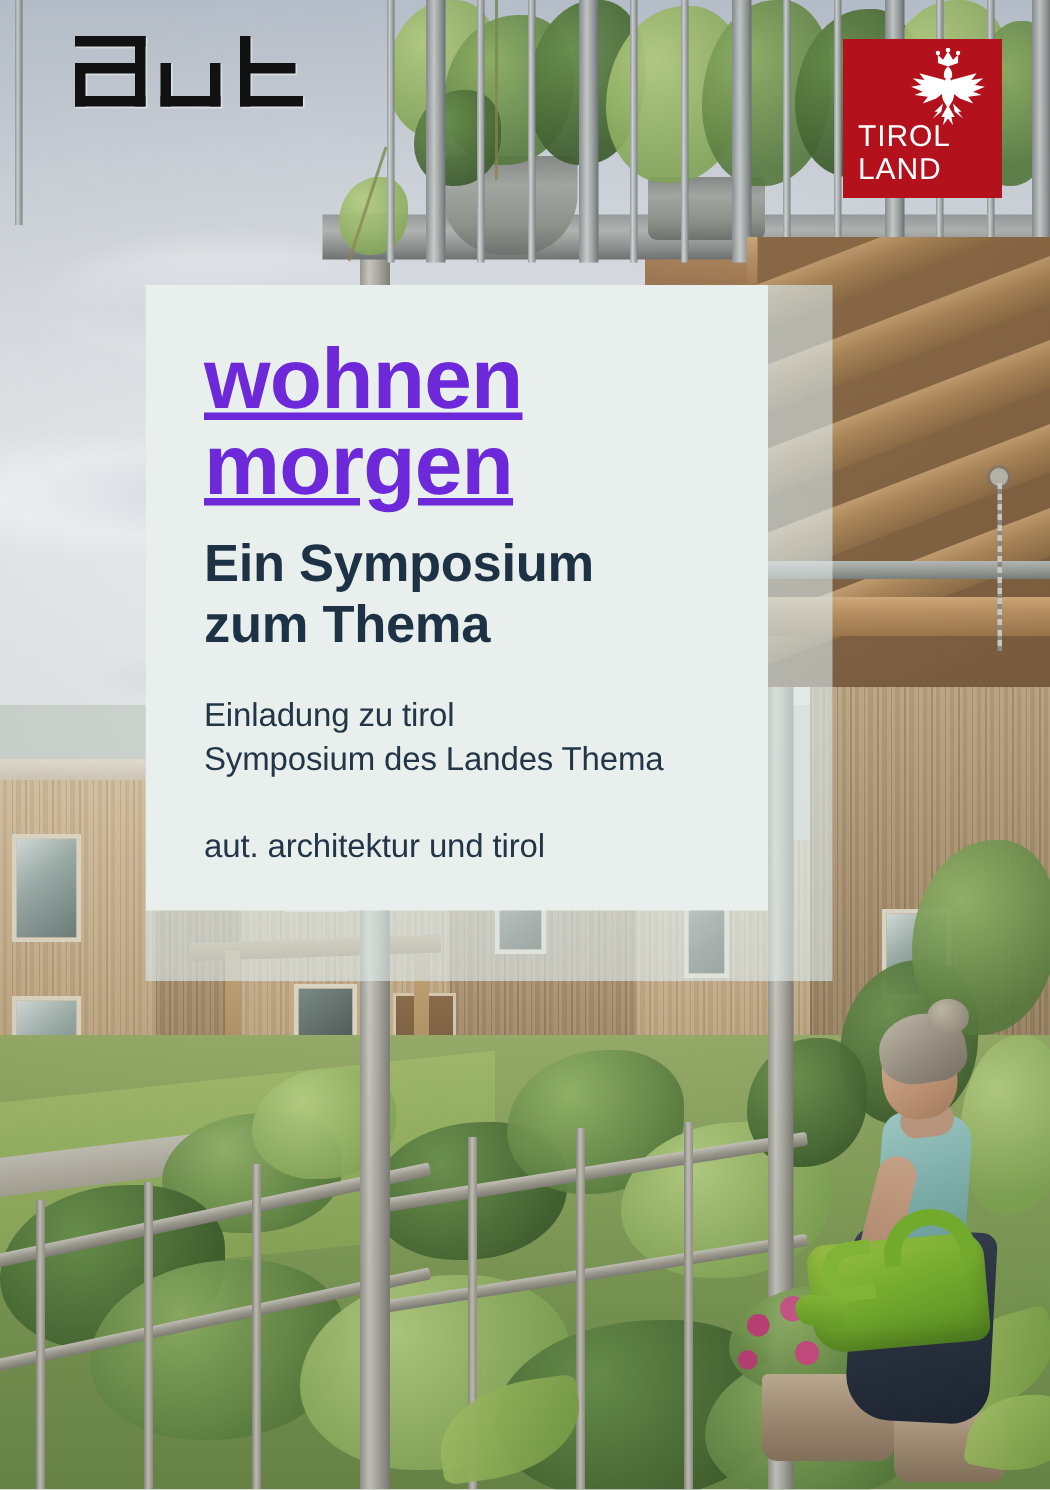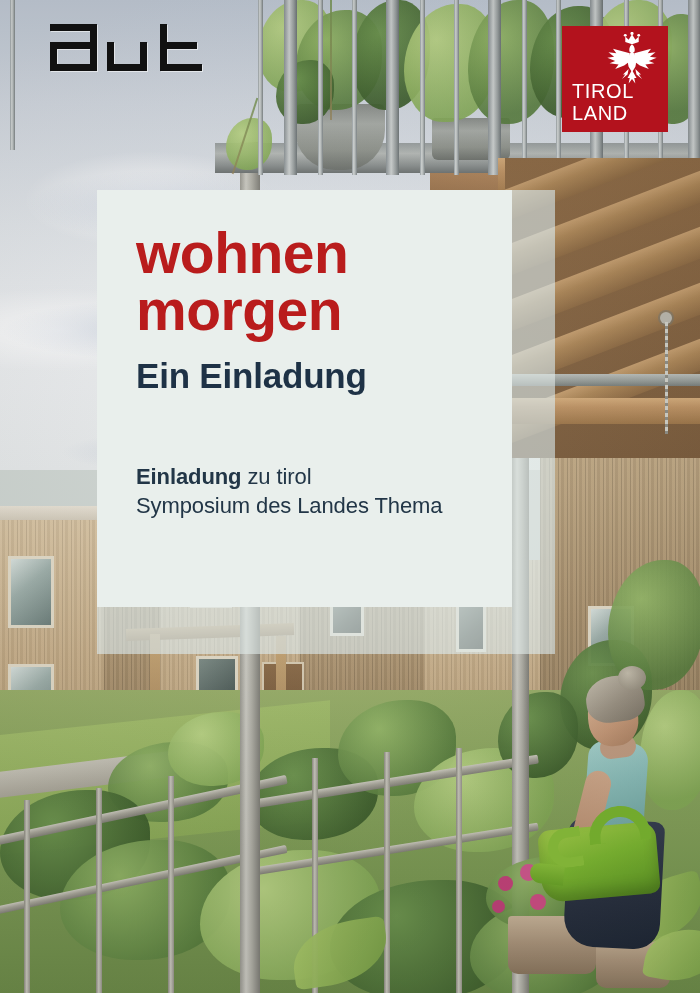--- a/index.html
+++ b/index.html
@@ -275,23 +275,24 @@
   }
   .panel-solid {
     position:absolute;
     left:97px; top:190px; width:415px; height:417px;
     background:#e9efec;
   }
 
   
   .headline {
     position:absolute; left:136px; top:225px; width:400px;
-    color:#b91c1c;
+    color:#6d28d9;
     font-weight:bold;
     letter-spacing:-0.5px;
+    text-decoration:underline;
   }
   .headline .l1, .headline .l2 {
     display:block;
     font-size:57px;
     line-height:57px;
   }
   .subhead {
     position:absolute; left:136px; top:355px; width:400px;
     color:#1e3246;
     font-weight:bold;
@@ -301,21 +302,21 @@
   }
   .subhead span { display:block; }
 
   .body-copy {
     position:absolute; left:136px; top:462px; width:340px;
     color:#223647;
     font-size:22px;
     line-height:29px;
     letter-spacing:-0.1px;
   }
-  .body-copy b { font-weight:bold; }
+  .body-copy b { font-weight:normal; }
 
   
   .aut-logo {
     position:absolute; left:50px; top:24px;
     width:152px; height:50px;
   }
   .aut-logo svg { display:block; filter:drop-shadow(1px 1px 0 rgba(255,255,255,.55)); }
 
   
   .tirol {
@@ -493,27 +494,29 @@
 
   <div class="panel-translucent"></div>
   <div class="panel-solid"></div>
 
   <div class="headline">
     <span class="l1">wohnen</span>
     <span class="l2">morgen</span>
   </div>
 
   <div class="subhead">
-    <span>Ein Einladung</span>
+    <span>Ein Symposium</span>
+    <span>zum Thema</span>
   </div>
 
   <div class="body-copy">
     <b>Einladung</b><span> zu tirol</span><br>
     <span>Symposium des Landes Thema</span><br>
     <br>
+    <span>aut. architektur und tirol</span>
   </div>
 
   <div class="aut-logo">
     <svg width="152" height="50" viewBox="0 0 152 50" xmlns="http://www.w3.org/2000/svg">
       <g fill="#111111">
 
         <rect x="0" y="0" width="47" height="7"></rect>
         <rect x="40" y="0" width="7" height="47"></rect>
         <rect x="0" y="18" width="40" height="7"></rect>
         <rect x="0" y="18" width="7" height="29"></rect>

